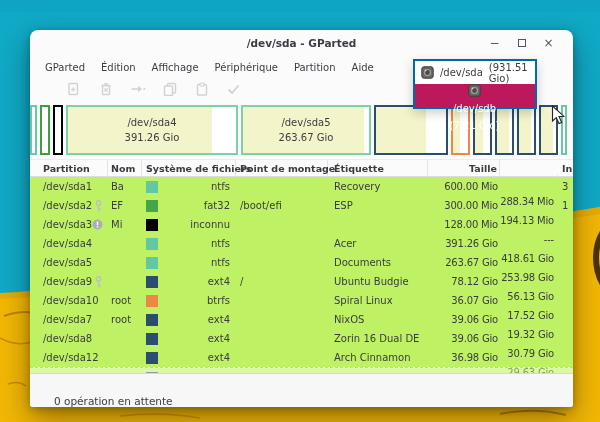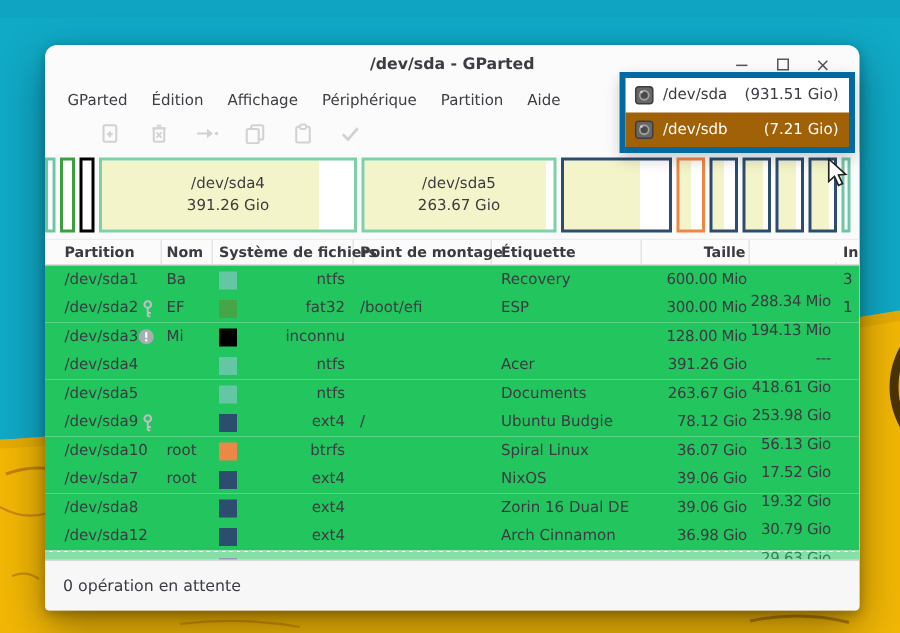--- a/index.html
+++ b/index.html
@@ -35,42 +35,42 @@
 
   
   .disk-bar { height:58px; padding-top:4px; display:flex; gap:3px; align-items:flex-start; flex:0 0 auto; background:#fbfbfb; }
   .part-box { height:50px; border-style:solid; border-width:2.5px; display:flex; flex-direction:column; align-items:center; justify-content:center; overflow:hidden; }
   .part-box .pb-line { font-size:10px; color:#3c3c43; line-height:1.5; white-space:nowrap; }
 
   
   .table-wrap { flex:1 1 auto; overflow:hidden; display:flex; flex-direction:column; background:#fff; }
   .thead { display:flex; height:18px; align-items:center; border-top:1px solid #ececec; border-bottom:1px solid #dcdcdc; background:#fbfbfb; }
   .thead .cell { font-weight:bold; font-size:9.5px; color:#3a3a41; border-right:1px solid #e4e4e4; height:100%; display:flex; align-items:center; }
-  .row { display:flex; height:19px; align-items:center; background:#22c55e; }
+  .row { display:flex; height:19px; align-items:center; background:#bef264; }
   .cell { flex:0 0 auto; white-space:nowrap; font-size:10px; color:#3b3b42; display:flex; align-items:center; }
   .col-0 { width:78px; padding-left:13px; }
   .col-1 { width:34px; padding-left:3px; }
   .col-2 { width:94px; padding-left:4px;align-items:center; }
   .col-3 { width:92px; padding-left:4px; }
   .col-4 { width:100px; padding-left:6px; }
   .col-5 { width:72px; justify-content:flex-end; padding-right:2px; }
   .col-6 { width:58px; justify-content:flex-end; padding-right:4px;margin-top:30px; }
   .col-7 { width:40px; padding-left:4px; }
   .num { font-size:10px; letter-spacing:-0.2px; }
   .fs-swatch { width:12px; height:12px; flex:0 0 auto; }
   .fs-name { flex:1; text-align:right; padding-right:6px; display:block; }
   .part-icon { margin-left:auto; margin-right:5px; display:flex; align-items:center; }
   .clipped-row { height:6px; overflow:hidden; border-top:1px dashed #c9c9c9; }
 
   
-  .statusbar { height:34px; flex:0 0 auto; border-top:1px solid #d7d7d7; background:#f7f7f8; display:flex; align-items:center; padding-left:12px; }
+  .statusbar { height:34px; flex:0 0 auto; border-top:1px solid #d7d7d7; background:#f7f7f8; display:flex; align-items:flex-end; padding-left:24px; }
   .statusbar span { font-size:10.5px; color:#3c3c43; }
 
   
-  #device-dropdown { position:absolute; left:413px; top:48px; width:157px; background:#fff; border:4px solid #0369a1; z-index:5; box-shadow:0 4px 10px rgba(0,0,0,.2); }
+  #device-dropdown { position:absolute; left:413px; top:59px; width:124px; background:#fff; border:2px solid #0369a1; z-index:5; box-shadow:0 4px 10px rgba(0,0,0,.2); }
   .dd-item { height:23px; display:flex; align-items:center; padding:0 7px 0 6px; gap:6px; font-size:10px; color:#3a3a40; }
   .dd-item.selected { color:#fff; }
   .dd-name { flex:1; }
 
   
   #mouse-cursor { position:absolute; left:551px; top:105px; z-index:9; }
 </style>
 </head>
 <body>
 
@@ -494,21 +494,21 @@
       <span style="display:flex">
         <svg width="13" height="13" viewBox="0 0 13 13">
           <rect x="0.8" y="0.8" width="11.4" height="11.4" rx="2.2" fill="#666" stroke="#3d3d3d"></rect>
           <circle cx="6.5" cy="6.5" r="3" fill="#4a4a4a" stroke="#a0a0a0" stroke-width="1.2"></circle>
           <circle cx="4.6" cy="4.4" r="0.9" fill="#cfcfcf"></circle>
         </svg>
       </span>
       <span class="dd-name">/dev/sda</span>
       <span class="dd-size">(931.51 Gio)</span>
     </div>
-    <div class="dd-item selected" style="background: #a16207;">
+    <div class="dd-item selected" style="background: #be185d; flex-direction: column;">
       <span style="display:flex">
         <svg width="13" height="13" viewBox="0 0 13 13">
           <rect x="0.8" y="0.8" width="11.4" height="11.4" rx="2.2" fill="#666" stroke="#3d3d3d"></rect>
           <circle cx="6.5" cy="6.5" r="3" fill="#4a4a4a" stroke="#a0a0a0" stroke-width="1.2"></circle>
           <circle cx="4.6" cy="4.4" r="0.9" fill="#cfcfcf"></circle>
         </svg>
       </span>
       <span class="dd-name">/dev/sdb</span>
       <span class="dd-size">(7.21 Gio)</span>
     </div>

